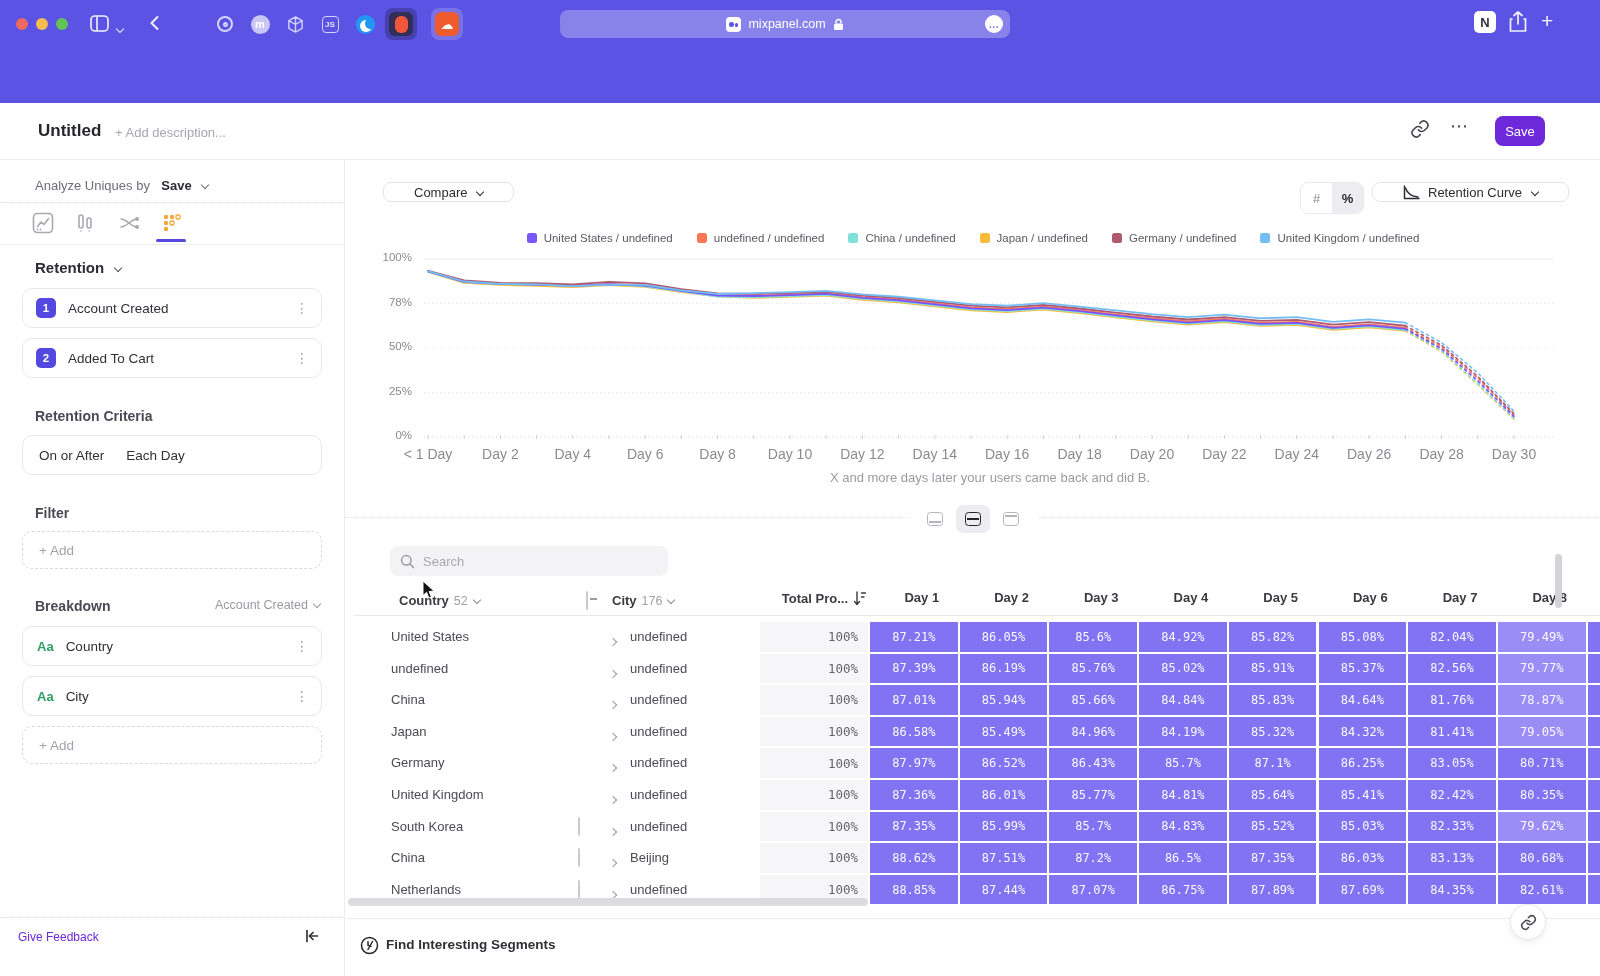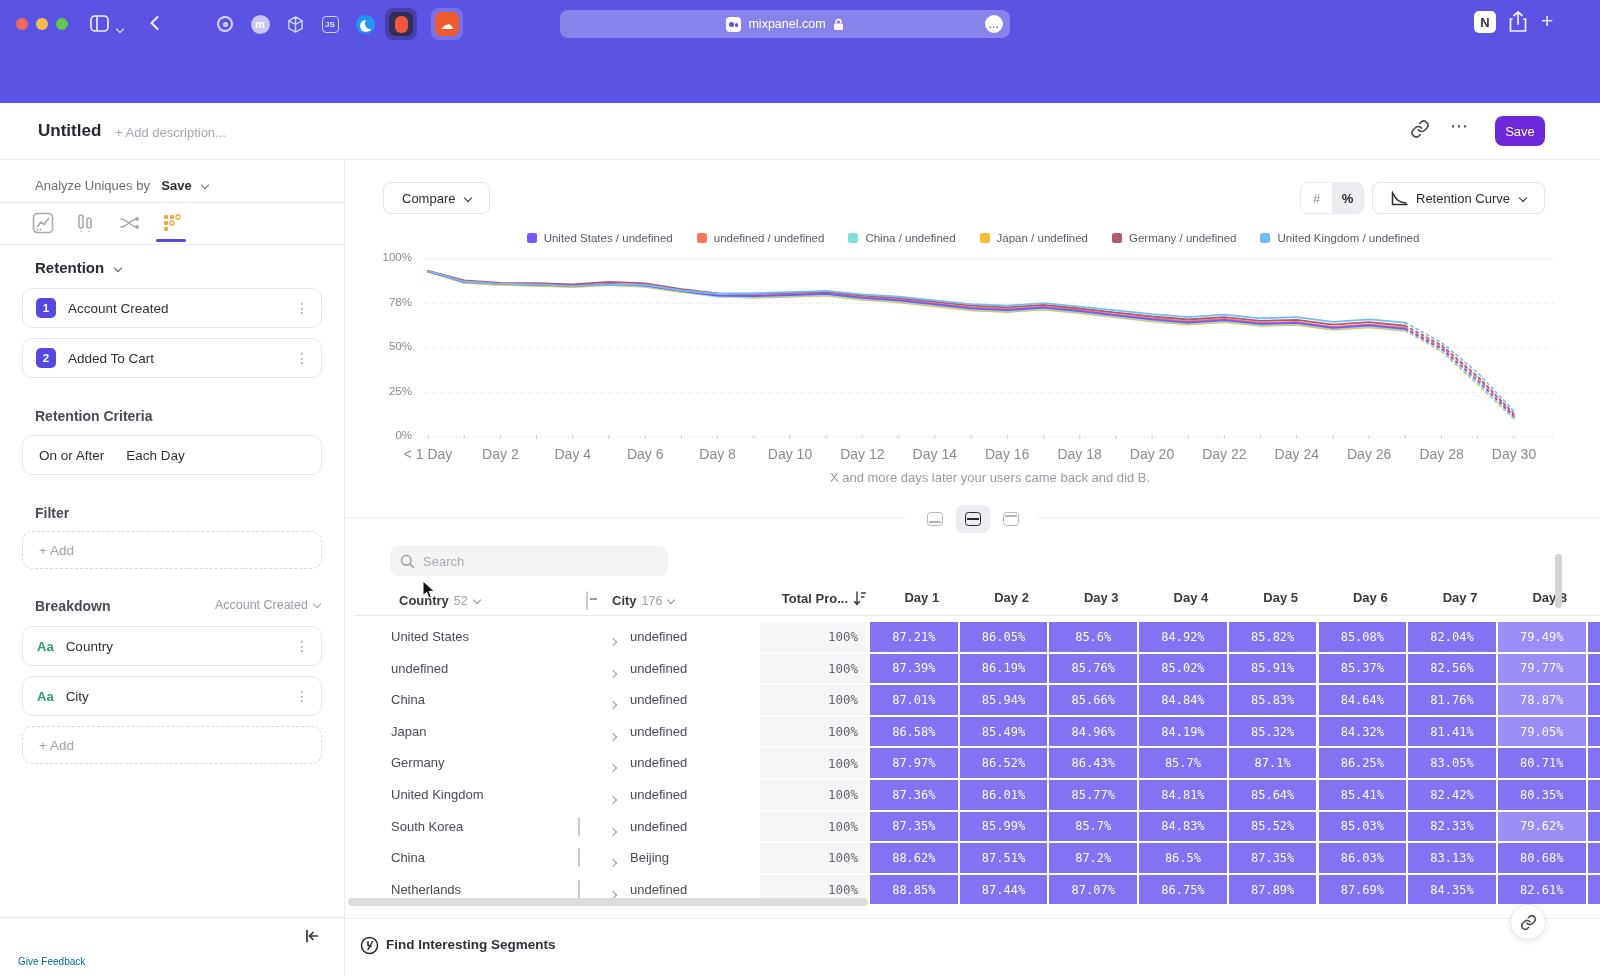--- a/index.html
+++ b/index.html
@@ -51,30 +51,30 @@
   .card { position:absolute; left:22px; width:300px; height:40px; border:1px solid #e8e8ec; border-radius:10px; background:#fff;
           display:flex; align-items:center; }
   .badge { width:20px; height:20px; border-radius:5px; background:#5349e0; color:#fff; font-size:11.5px; font-weight:bold;
            display:flex; align-items:center; justify-content:center; margin:0 12px 0 13px; }
   .cardlabel { font-size:13.5px; color:#2f2f38; }
   .kebab { margin-left:auto; margin-right:12px; color:#a2a2ab; font-size:14px; font-family:"DejaVu Sans",sans-serif; }
   .sechead { font-size:14px; font-weight:bold; color:#4a4a55; }
   .addcard { position:absolute; left:22px; width:300px; height:38px; border:1px dashed #d8d8de; border-radius:10px;
              display:flex; align-items:center; color:#a2a2ab; font-size:13.5px; }
   .aa { color:#2e9e63; font-weight:bold; font-size:13px; margin:0 12px 0 14px; }
-  .feedback { position:absolute; left:18px; top:796px; font-size:10px; color:#0369a1; }
+  .feedback { position:absolute; left:18px; top:770px; font-size:12px; color:#6d28d9; }
 
   
   .main { position:absolute; left:346px; top:57px; width:1254px; height:816px; background:#fff; }
   .seg { display:flex; border:1px solid #e4e4e8; border-radius:8px; overflow:hidden; height:32px; background:#fff; }
   .seg-item { display:flex; align-items:center; gap:7px; padding:0 14px; font-size:13px; color:#8a8a92; border-left:1px solid #ececef; }
   .seg-item:first-child { border-left:none; }
   .seg-item.selected { background:#ececf1; color:#2c2c34; font-weight:bold; }
   .btn { display:flex; align-items:center; gap:8px; border:1px solid #e4e4e8; border-radius:8px; background:#fff;
-         height:32px; padding:0 18px; font-size:13px; color:#2c2c34; }
+         height:20px; padding:0 30px; font-size:13px; color:#2c2c34; }
   .cnt-toggle { position:absolute; left:954px; top:22px; display:flex; border:1px solid #e9e9ed; border-radius:8px; overflow:hidden; height:32px; }
   .cnt-seg { width:31px; display:flex; align-items:center; justify-content:center; font-size:13px; color:#8a8a92; background:#fff; }
   .cnt-seg.sel { background:#ececf1; color:#26262e; font-weight:bold; }
   .legend { position:absolute; left:0; top:72px; width:1254px; display:flex; justify-content:center; gap:24px; }
   .leg-item { display:flex; align-items:center; gap:7px; font-size:11.5px; color:#5a5a64; }
   .leg-sw { width:10px; height:10px; border-radius:2.5px; }
   .ytick { position:absolute; width:54px; text-align:right; font-size:11.5px; color:#8a8a92; }
   .xtick { position:absolute; top:286px; width:76px; text-align:center; font-size:14px; color:#8a8a92; }
   .caption { position:absolute; left:74px; top:310px; width:1140px; text-align:center; font-size:13px; color:#9a9aa2; }
   .layout-wrap { position:absolute; top:343px; left:50%; transform:translateX(-50%); background:#fff; padding:2px 10px; display:flex; gap:4px; }

